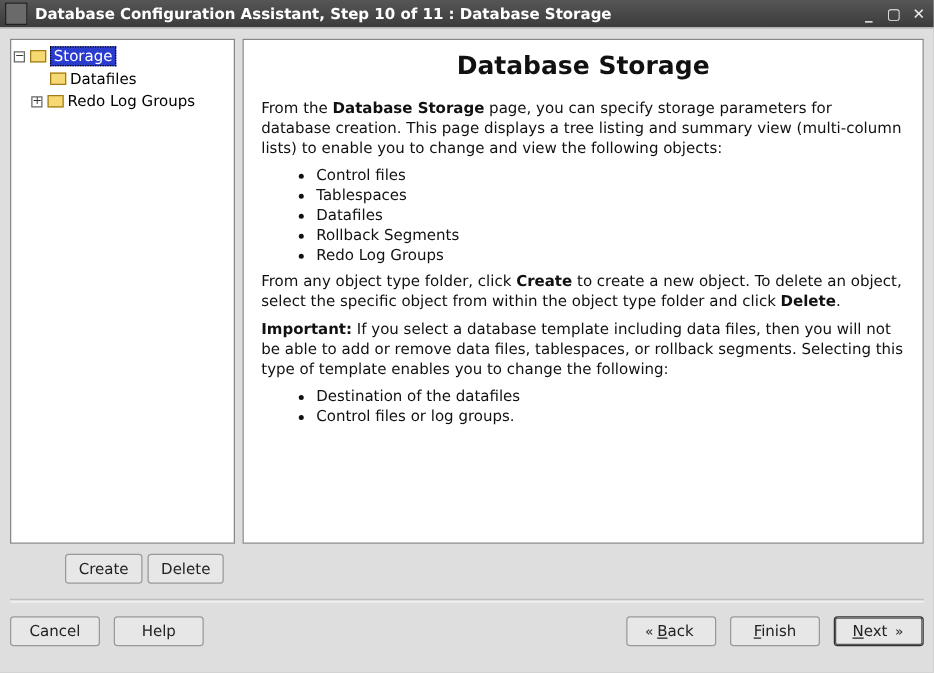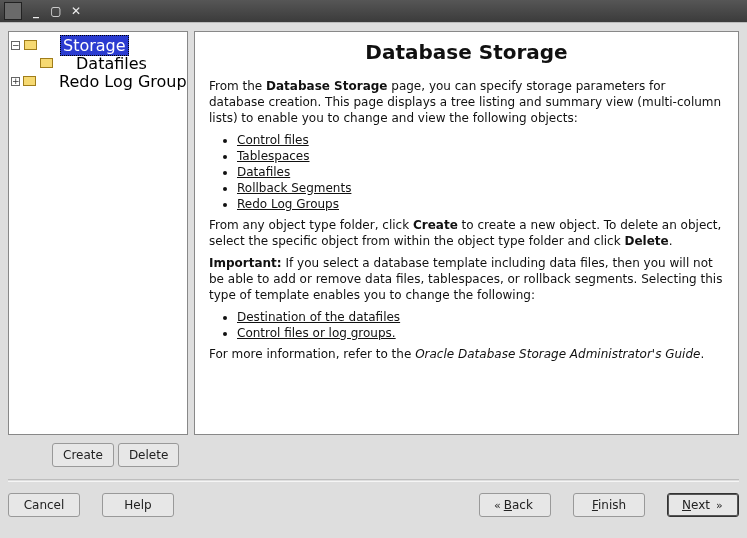--- a/index.html
+++ b/index.html
@@ -102,21 +102,21 @@
     border: 1px solid #a07d1a;
     box-sizing: border-box;
   }
   .doc-icon::before {
     content: "";
     width: 10px; height: 12px;
     background: #f7f3e4;
     border: 1px solid #888;
     box-sizing: border-box;
   }
-  .tree-label { font-size: 16px; margin-left: 20px; }
+  .tree-label { font-size: 12px; }
   .tree-label.selected {
     background: #2a3bd0;
     color: #fff;
     border: 1px dotted #000;
     padding: 0 2px;
   }
 
   
   .main-panel {
     flex: 1;
@@ -129,21 +129,21 @@
     color: #111;
   }
   .main-title {
     text-align: center;
     font-size: 20px;
     font-weight: bold;
     margin: 4px 0 14px 0;
   }
   .para { margin: 6px 0; line-height: 1.35; }
   .main-panel ul { margin: 4px 0 4px 28px; padding: 0; }
-  .main-panel li { margin: 2px 0; text-decoration: underline; }
+  .main-panel li { margin: 2px 16px; }
   .italic { font-style: italic; }
   b { font-weight: bold; }
 
   
   .row-under-tree {
     display: flex;
     align-items: center;
     margin-top: 6px;
     height: 28px;
   }
@@ -158,21 +158,21 @@
     height: 1px;
     border-top: 1px solid #bdbdbd;
     border-bottom: 1px solid #f5f5f5;
     margin: 10px 0 8px 0;
   }
 
   .nav-row {
     display: flex;
     align-items: center;
     height: 30px;
-    gap: 22px;
+    gap: 11px;
   }
   .nav-row .spacer { flex: 1; }
 
   button.ui-btn {
     font-family: inherit;
     font-size: 12px;
     color: #222;
     background: #e7e7e7;
     border: 1px solid #999;
     border-radius: 3px;
@@ -196,20 +196,21 @@
     font-size: 11px;
     line-height: 1;
     letter-spacing: -3px;
   }
 </style>
 </head>
 <body>
 
 <div class="titlebar">
   <span class="app-icon"></span>
+  <span class="title-text">Database Configuration Assistant, Step 10 of 11 : Database Storage</span>
   <div class="win-btns">
     <span class="win-btn">_</span>
     <span class="win-btn">▢</span>
     <span class="win-btn">✕</span>
   </div>
 </div>
 
 <div class="window-body">
   <div class="content-wrap">
 
@@ -253,23 +254,20 @@
 
       <div class="para">
         <b>Important:</b><span> If you select a database template including data files, then you will not be able to add or remove data files, tablespaces, or rollback segments. Selecting this type of template enables you to change the following:</span>
       </div>
 
       <ul>
         <li>Destination of the datafiles</li>
         <li>Control files or log groups.</li>
       </ul>
 
-      <div class="para">
-        <span>For more information, refer to the </span><span class="italic">Oracle Database Storage Administrator's Guide</span><span>.</span>
-      </div>
     </div>
   </div>
 
   <div class="row-under-tree">
     <div class="left-group">
       <button class="ui-btn" style="min-width:55px;padding:3px 10px">Create</button>
       <button class="ui-btn" style="min-width:55px;padding:3px 10px">Delete</button>
     </div>
     <div class="spacer"></div>
   </div>

